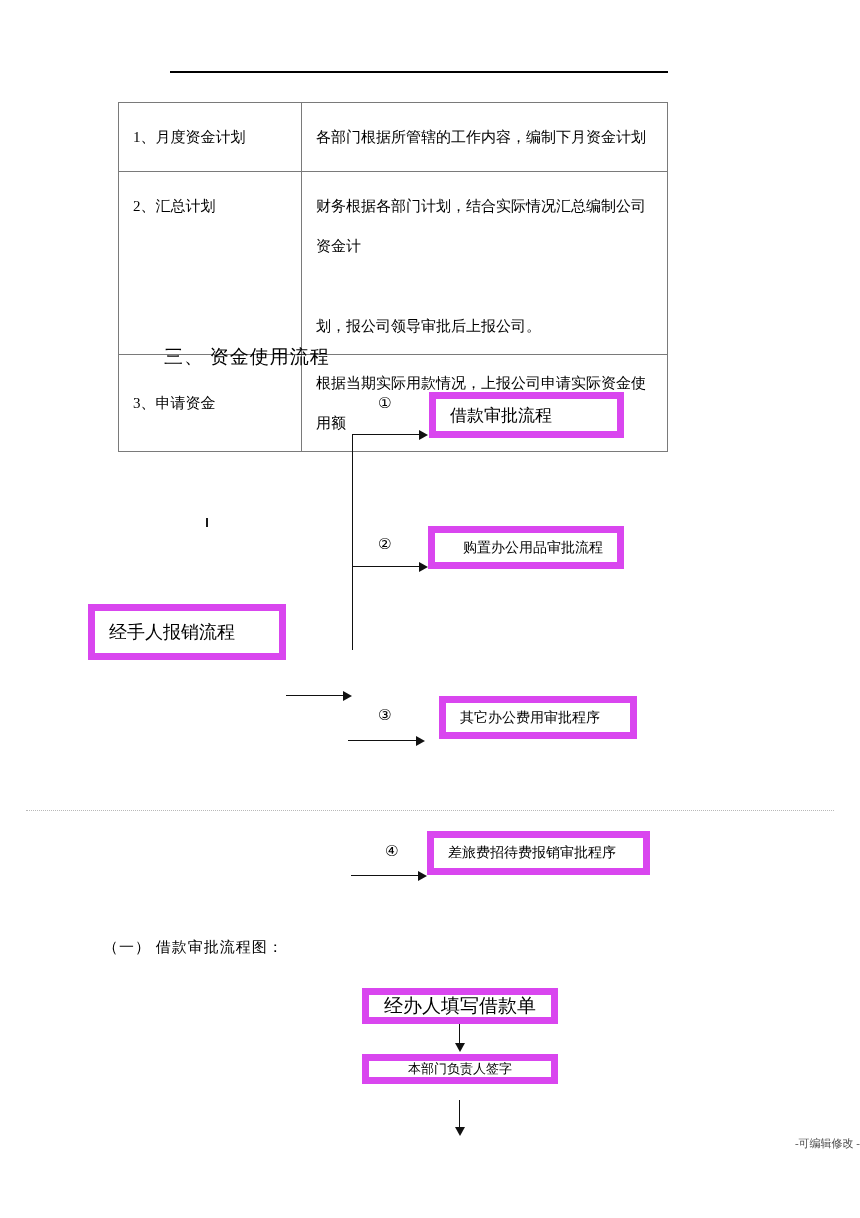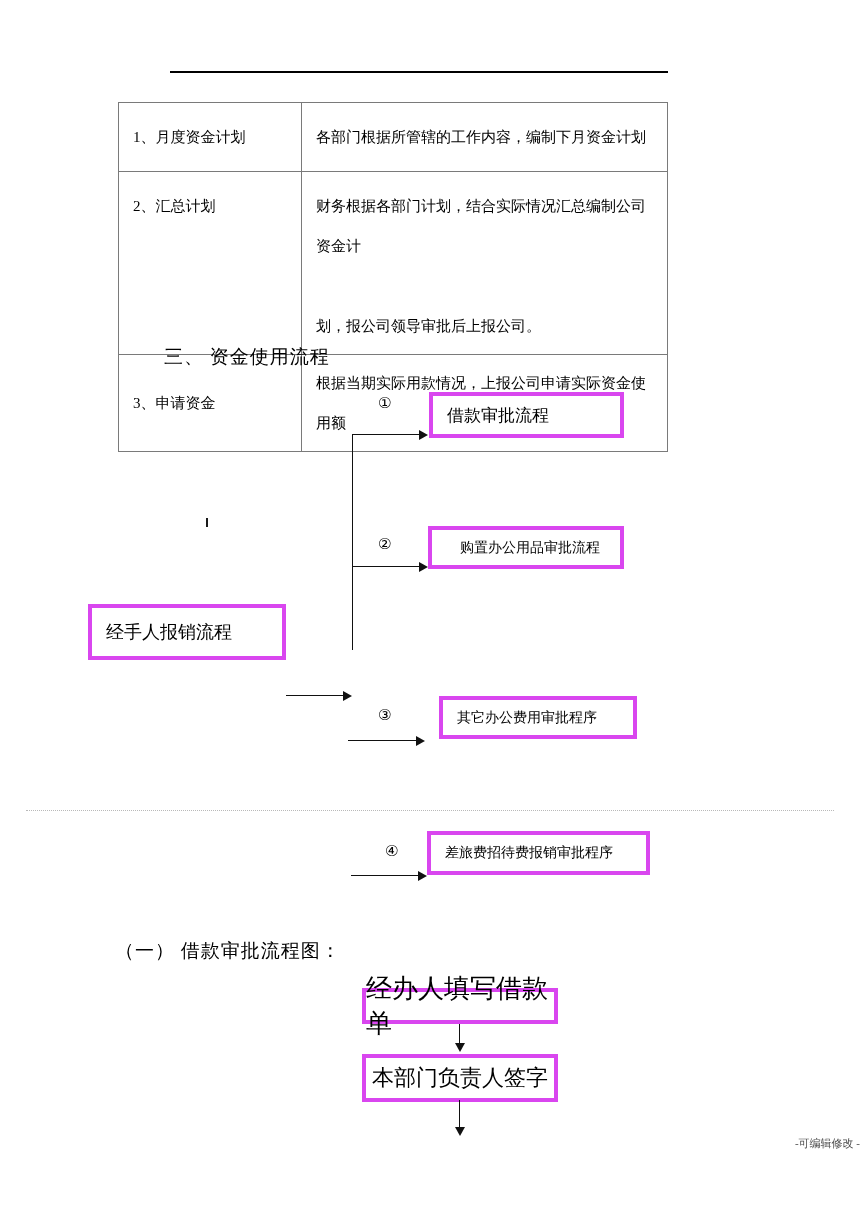--- a/index.html
+++ b/index.html
@@ -51,43 +51,43 @@
   .proc-table tr.norm td { height: 52px; }
 
   
   .h-section {
     position: absolute;
     font-size: 19px;
     letter-spacing: 1px;
     white-space: nowrap;
   }
   #heading-3 { left: 131px; top: 344px; margin-left: 33px; }
-  #heading-1 { left: 115px; top: 938px; font-size: 19px; }
+  #heading-1 { left: 103px; top: 938px; font-size: 15px; }
 
   
   .fbox {
     position: absolute;
-    border: 4px solid #d946ef;
+    border: 7px solid #d946ef;
     box-sizing: border-box;
     background: #fff;
     display: flex;
     align-items: center;
     padding-left: 14px;
     font-family: "Liberation Serif", "DejaVu Serif", serif;
     color: #000;
   }
   .fbox.center { justify-content: center; padding-left: 0; }
 
   #box-reimburse { left: 88px;  top: 604px; width: 198px; height: 56px; font-size: 18px; }
   #box-flow-1    { left: 429px; top: 392px; width: 195px; height: 46px; font-size: 17px; }
   #box-flow-2    { left: 428px; top: 526px; width: 196px; height: 43px; font-size: 14px; padding-left: 28px; }
   #box-flow-3    { left: 425px; top: 696px; width: 198px; height: 43px; font-size: 14px; margin-left: 14px; }
   #box-flow-4    { left: 427px; top: 831px; width: 223px; height: 44px; font-size: 14px; }
-  #box-step-1    { left: 362px; top: 988px;  width: 196px; height: 36px; font-size: 26px; }
-  #box-step-2    { left: 362px; top: 1054px; width: 196px; height: 48px; font-size: 22px; }
+  #box-step-1    { left: 362px; top: 988px;  width: 196px; height: 36px; font-size: 19px; }
+  #box-step-2    { left: 362px; top: 1054px; width: 196px; height: 30px; font-size: 13px; }
 
   
   .circ-num {
     position: absolute;
     font-size: 15px;
     font-family: "DejaVu Sans", sans-serif;
     color: #000;
   }
   #num-1 { left: 378px; top: 394px; }
   #num-2 { left: 378px; top: 535px; }

